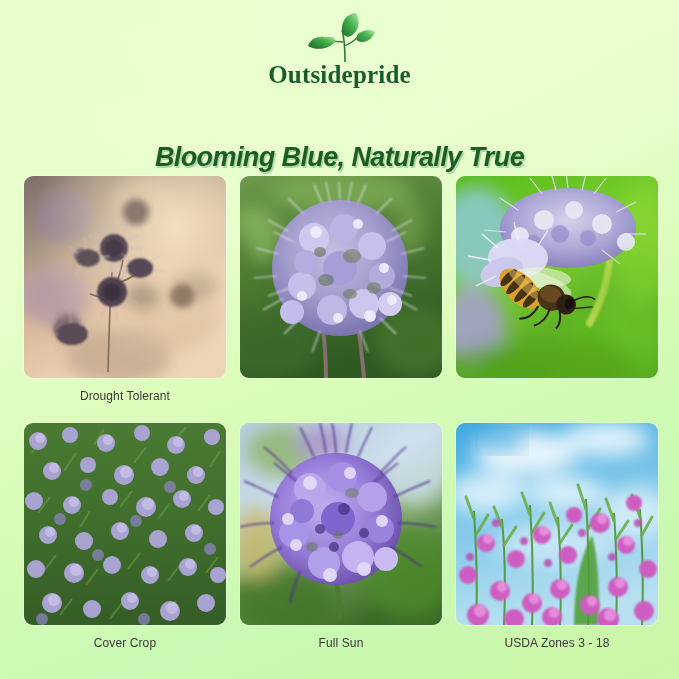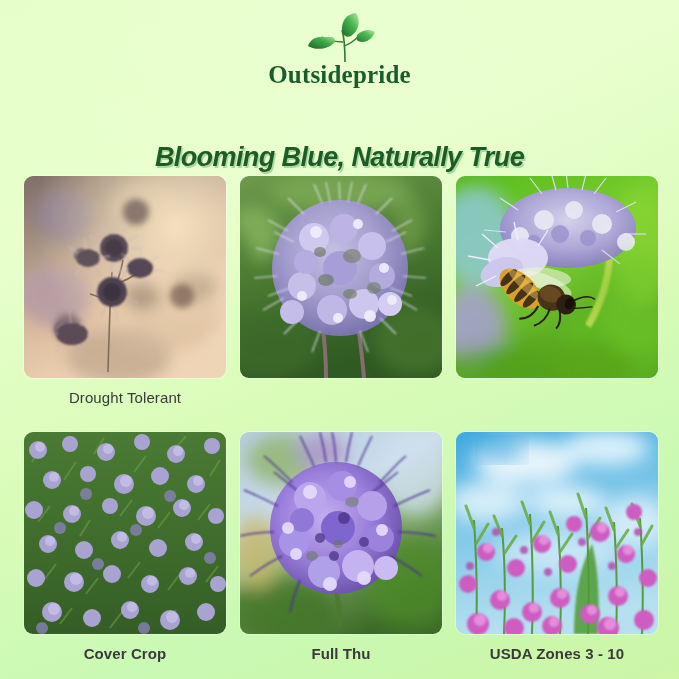--- a/index.html
+++ b/index.html
@@ -71,36 +71,36 @@
     position: absolute;
     top: 176px;
     left: 24px;
     width: 634px;
     display: grid;
     grid-template-columns: repeat(3, 202px);
     column-gap: 14px;
     row-gap: 0px;
   }
   .cell { width: 202px; }
-  .cell.row2 { margin-top: 26px; font-weight: bold; }
+  .cell.row2 { margin-top: 20px; }
 
   .tile {
     width: 202px;
     height: 202px;
     border-radius: 9px;
     overflow: hidden;
     position: relative;
     box-shadow: 0 0 0 1px rgba(255,255,255,.35);
   }
   .tile svg { display: block; width: 202px; height: 202px; }
 
   .caption {
     display: block;
     text-align: center;
-    font-size: 15px;
+    font-size: 12px;
     color: #3a3a3a;
     padding-top: 11px;
     letter-spacing: .1px;
     white-space: nowrap;
   }
 </style>
 </head>
 <body>
 
 <div class="page">
@@ -674,21 +674,21 @@
             </g>
 
             <g fill="#5f7a46" opacity=".45">
               <ellipse cx="112" cy="70" rx="7" ry="5"></ellipse>
               <ellipse cx="72" cy="124" rx="6" ry="5"></ellipse>
               <ellipse cx="98" cy="112" rx="5" ry="4"></ellipse>
             </g>
           </g>
         </svg>
       </div>
-      <span class="caption">Full Thu</span>
+      <span class="caption">Full Sun</span>
     </div>
 
     <div class="cell row2">
       <div class="tile">
         <svg viewBox="0 0 202 202" preserveAspectRatio="none">
           <defs>
             <linearGradient id="g6sky" x1="0" y1="0" x2=".2" y2="1">
               <stop offset="0%" stop-color="#3fa9e0"></stop>
               <stop offset="45%" stop-color="#7cc6e8"></stop>
               <stop offset="100%" stop-color="#b6e0f0"></stop>
@@ -784,17 +784,17 @@
                 <circle cx="68" cy="118" r="4"></circle>
               <circle cx="126" cy="110" r="4"></circle>
                 <circle cx="156" cy="134" r="4"></circle>
               <circle cx="182" cy="100" r="4"></circle>
                 <circle cx="14" cy="134" r="4"></circle>
               <circle cx="92" cy="140" r="4"></circle>
             </g>
           </g>
         </svg>
       </div>
-      <span class="caption">USDA Zones 3 - 10</span>
+      <span class="caption">USDA Zones 3 - 18</span>
     </div>
 
   </div>
 </div>
 
 </body></html>

